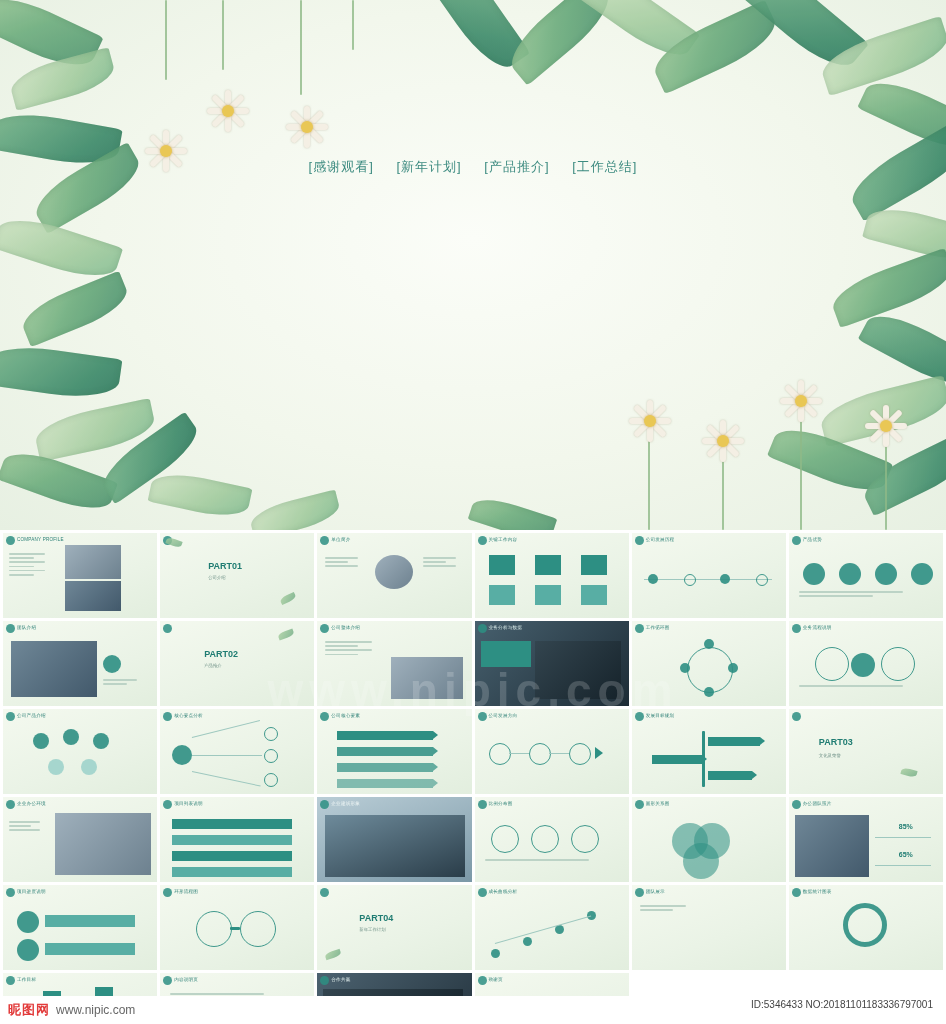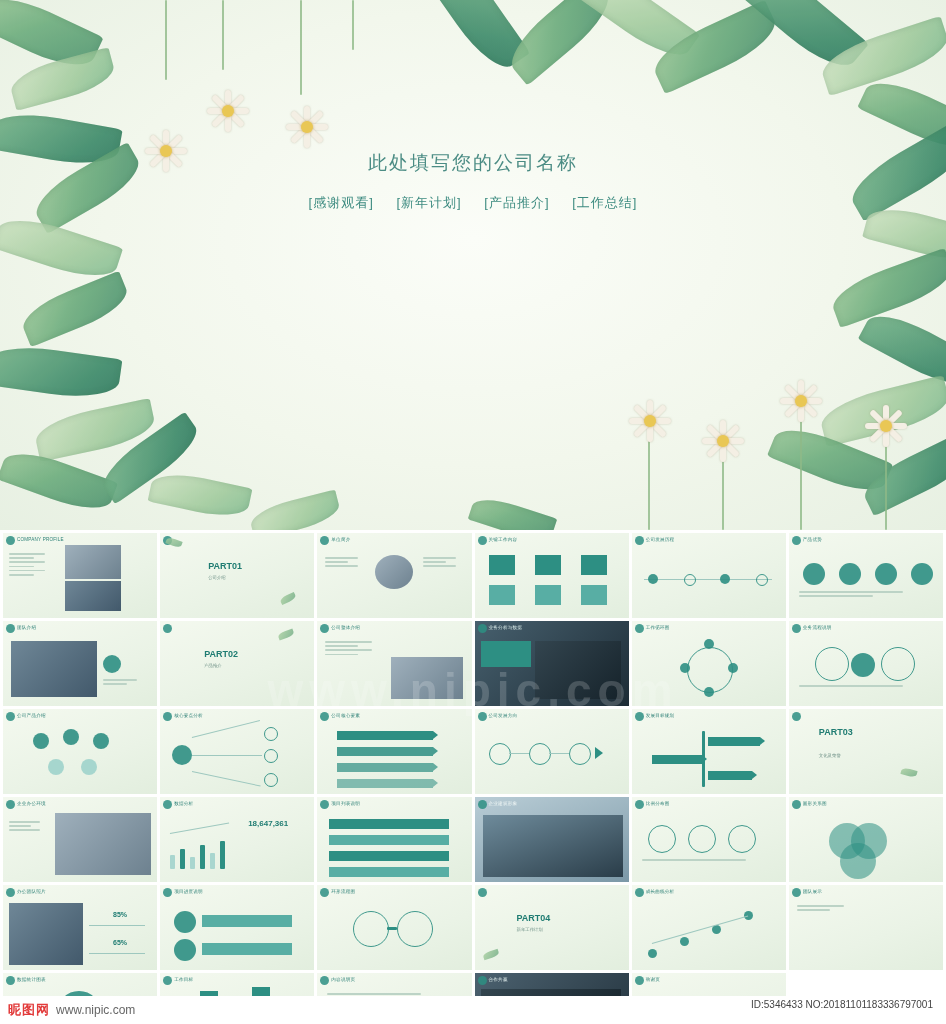--- a/index.html
+++ b/index.html
@@ -269,21 +269,20 @@
         <div class="pet" style="transform:rotate(270deg)"></div>
           <div class="pet" style="transform:rotate(315deg)"></div>
         <div class="core"></div>
       </div>
 
       <div class="leaf pale" style="left:250px;top:500px;width:90px;height:30px;transform:rotate(-14deg);"></div>
       <div class="leaf" style="left:470px;top:505px;width:85px;height:28px;transform:rotate(18deg);"></div>
     </div>
 
     <div class="hero-text">
-      <div class="company">此处填写您的公司名称</div>
       <div class="tags">
         <span>[感谢观看]</span>
         <span>[新年计划]</span>
         <span>[产品推介]</span>
         <span>[工作总结]</span>
       </div>
     </div>
   </div>
 
   <div class="grid">
@@ -466,48 +465,36 @@
       <div class="badge"></div>
       <div class="t">发展目标规划</div>
       <div class="bar" style="left:70px;top:22px;width:3px;height:56px;"></div>
       <div class="chev" style="left:76px;top:28px;width:52px;"></div>
       <div class="chev" style="left:20px;top:46px;width:50px;"></div>
       <div class="chev" style="left:76px;top:62px;width:44px;"></div>
     </div>
 
     <div class="slide">
       <div class="badge"></div>
-      <div class="big" style="left:30px;top:18px;">PART03</div>
+      <div class="big" style="left:30px;top:28px;">PART03</div>
       <div class="sub" style="left:30px;top:44px;">文化及荣誉</div>
       <div class="mini-leaf" style="left:112px;top:60px;transform:rotate(15deg);"></div>
     </div>
 
     <div class="slide">
       <div class="badge"></div>
       <div class="t">企业办公环境</div>
       <div class="photo light" style="left:52px;top:16px;width:96px;height:62px;"></div>
       <div class="lines" style="left:6px;top:24px;width:40px;">
         <div class="ln m"></div>
           <div class="ln s"></div>
         <div class="ln m"></div>
       </div>
     </div>
 
-    <div class="slide">
-      <div class="badge"></div>
-      <div class="t">数据分析</div>
-      <div class="big" style="left:88px;top:22px;font-size:8px;">18,647,361</div>
-      <div class="bar lt" style="left:10px;top:58px;width:5px;height:14px;"></div>
-      <div class="bar" style="left:20px;top:52px;width:5px;height:20px;"></div>
-      <div class="bar lt" style="left:30px;top:60px;width:5px;height:12px;"></div>
-      <div class="bar" style="left:40px;top:48px;width:5px;height:24px;"></div>
-      <div class="bar lt" style="left:50px;top:56px;width:5px;height:16px;"></div>
-      <div class="bar" style="left:60px;top:44px;width:5px;height:28px;"></div>
-      <div class="hr" style="left:10px;top:36px;width:60px;transform:rotate(-10deg);transform-origin:left;"></div>
-    </div>
 
     <div class="slide">
       <div class="badge"></div>
       <div class="t">项目列表说明</div>
       <div class="tealbox" style="left:12px;top:22px;width:120px;height:10px;"></div>
       <div class="tealbox soft" style="left:12px;top:38px;width:120px;height:10px;"></div>
       <div class="tealbox" style="left:12px;top:54px;width:120px;height:10px;"></div>
       <div class="tealbox soft" style="left:12px;top:70px;width:120px;height:10px;"></div>
     </div>
 

